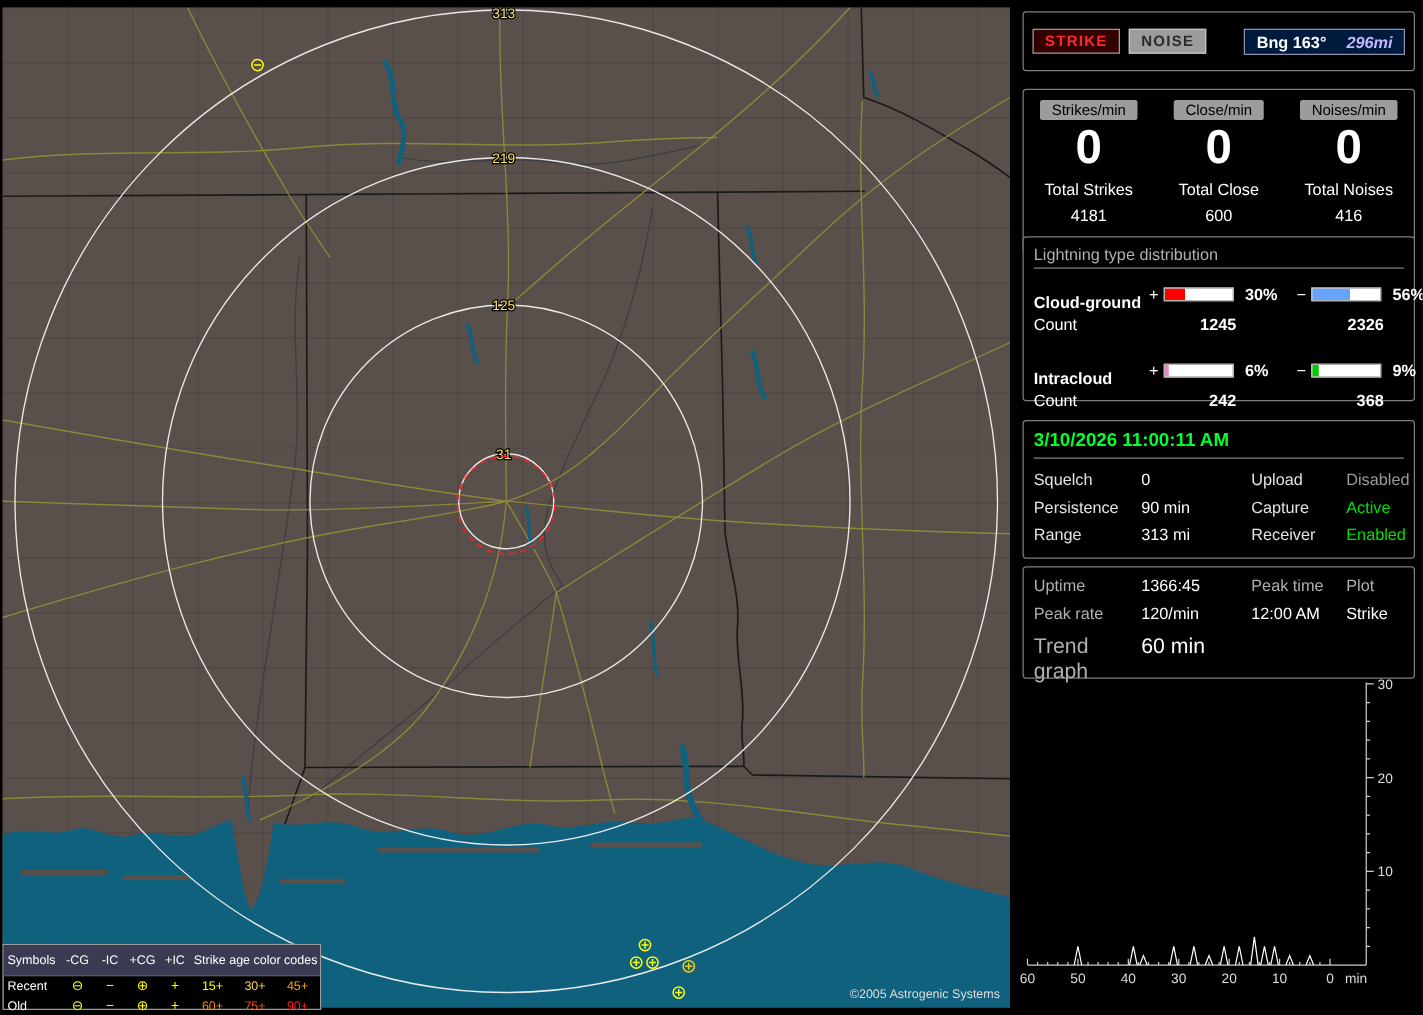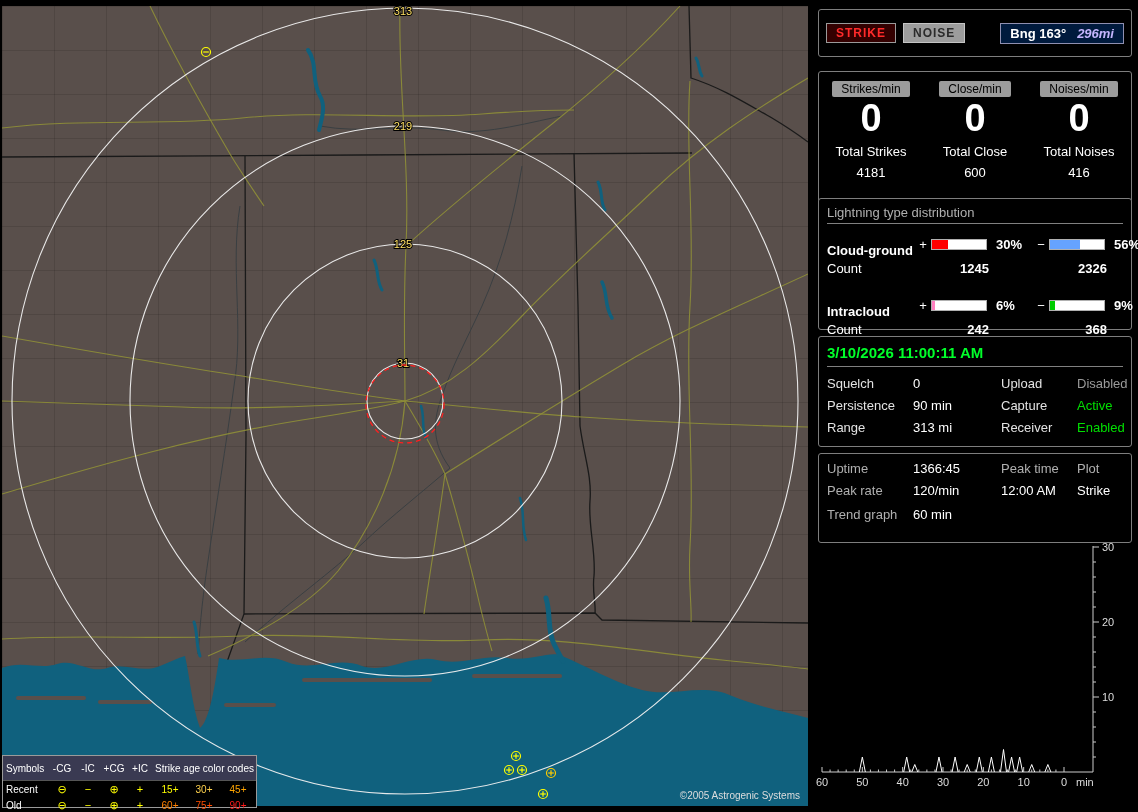--- a/index.html
+++ b/index.html
@@ -26,53 +26,53 @@
   .sidebar { position:absolute; left:814px; top:0; width:324px; height:812px; background:#000; color:#fff; }
   .panel { position:absolute; left:4px; right:6px; background:#000;
            border:1px solid #7e7e7e; border-radius:3px; }
 
   .p1 { top:9px; height:48px; display:flex; align-items:center; padding:0 7px; gap:7px; }
   .btn-strike { background:#330000; border:1px solid #9a9a9a; color:#ff2a2a; font-weight:bold;
                 font-size:12px; padding:2px 9px; letter-spacing:1px; cursor:pointer; }
   .btn-noise  { background:#9c9c9c; border:1px solid #c4c4c4; color:#2a2a2a; font-weight:bold;
                 font-size:12px; padding:2px 9px; letter-spacing:1px; cursor:pointer; }
   .bng-box { margin-left:auto; background:#001a3d; border:1px solid #8f8fb0; display:flex;
-             gap:11px; padding:2px 9px; font-size:13px; font-weight:bold; align-items:center; }
+             gap:16px; padding:2px 9px; font-size:13px; font-weight:bold; align-items:center; }
   .bng-val { color:#c4b5fd;font-style:italic; }
 
   .p2 { top:71px; height:132px; display:flex; }
   .rate-col { flex:1; text-align:center; padding-top:7px; }
   .badge { display:inline-block; background:#9c9c9c; color:#000; font-size:12px;
            padding:1px 9px; border-radius:2px; cursor:pointer; }
   .bigzero { font-size:38px; font-weight:bold; color:#fff; line-height:1.05; margin-top:2px; }
   .total-label { font-size:13px; color:#fff; margin-top:5px; }
   .total-value { font-size:13px; color:#fff; margin-top:6px; }
 
-  .p3 { top:198px; height:132px; padding:6px 8px; }
+  .p3 { top:189px; height:132px; padding:6px 8px; }
   .p3-title { color:#b0b0b0; font-size:13px; border-bottom:1px solid #808080; padding-bottom:3px; margin-bottom:7px; }
   .dist-grid { display:grid; grid-template-columns:88px 12px 58px 42px 12px 58px auto;
                align-items:center; font-size:13px; margin:3px 0; column-gap:2px; }
   .dist-label { font-weight:bold;margin-top:12px; }
   .sign { text-align:center; }
   .bar { position:relative; height:11px; background:#fff; border:1px solid #b0b0b0; width:56px; }
   .bar-fill { position:absolute; left:0; top:0; bottom:0; }
   .pct { font-weight:bold; padding-left:5px; }
   .cnt { font-weight:bold;text-align:right; }
   .row-gap { height:10px; }
 
   .p4 { top:336px; height:111px; padding:4px 8px; }
   .datetime { color:#00ff2a; font-weight:bold; font-size:15px; padding:3px 0 5px;
               border-bottom:1px solid #808080; margin-bottom:9px; }
   .kv-grid { display:grid; grid-template-columns:86px 88px 76px auto; font-size:13px; row-gap:7px; }
   .lbl { color:#e2e2e2; }
   .val { color:#fff; }
   .gray { color:#b0b0b0; }
 
   .p5 { top:453px; height:90px; padding:7px 8px; }
-  .trend-row { display:grid; grid-template-columns:86px auto; font-size:13px; margin-top:9px; }
+  .trend-row { display:grid; grid-template-columns:86px auto; font-size:17px; margin-top:9px; }
 
   .trend-svg { position:absolute; left:0; top:540px; }
   .trend-svg text { font-family:"Liberation Sans", sans-serif; font-size:11px; fill:#ddd; }
 
   .mapsvg text.ringlbl { font-size:11px; fill:#ffe066; paint-order:stroke;
                          stroke:#000; stroke-width:2px; text-anchor:middle; }
 </style>
 </head>
 <body>
 

